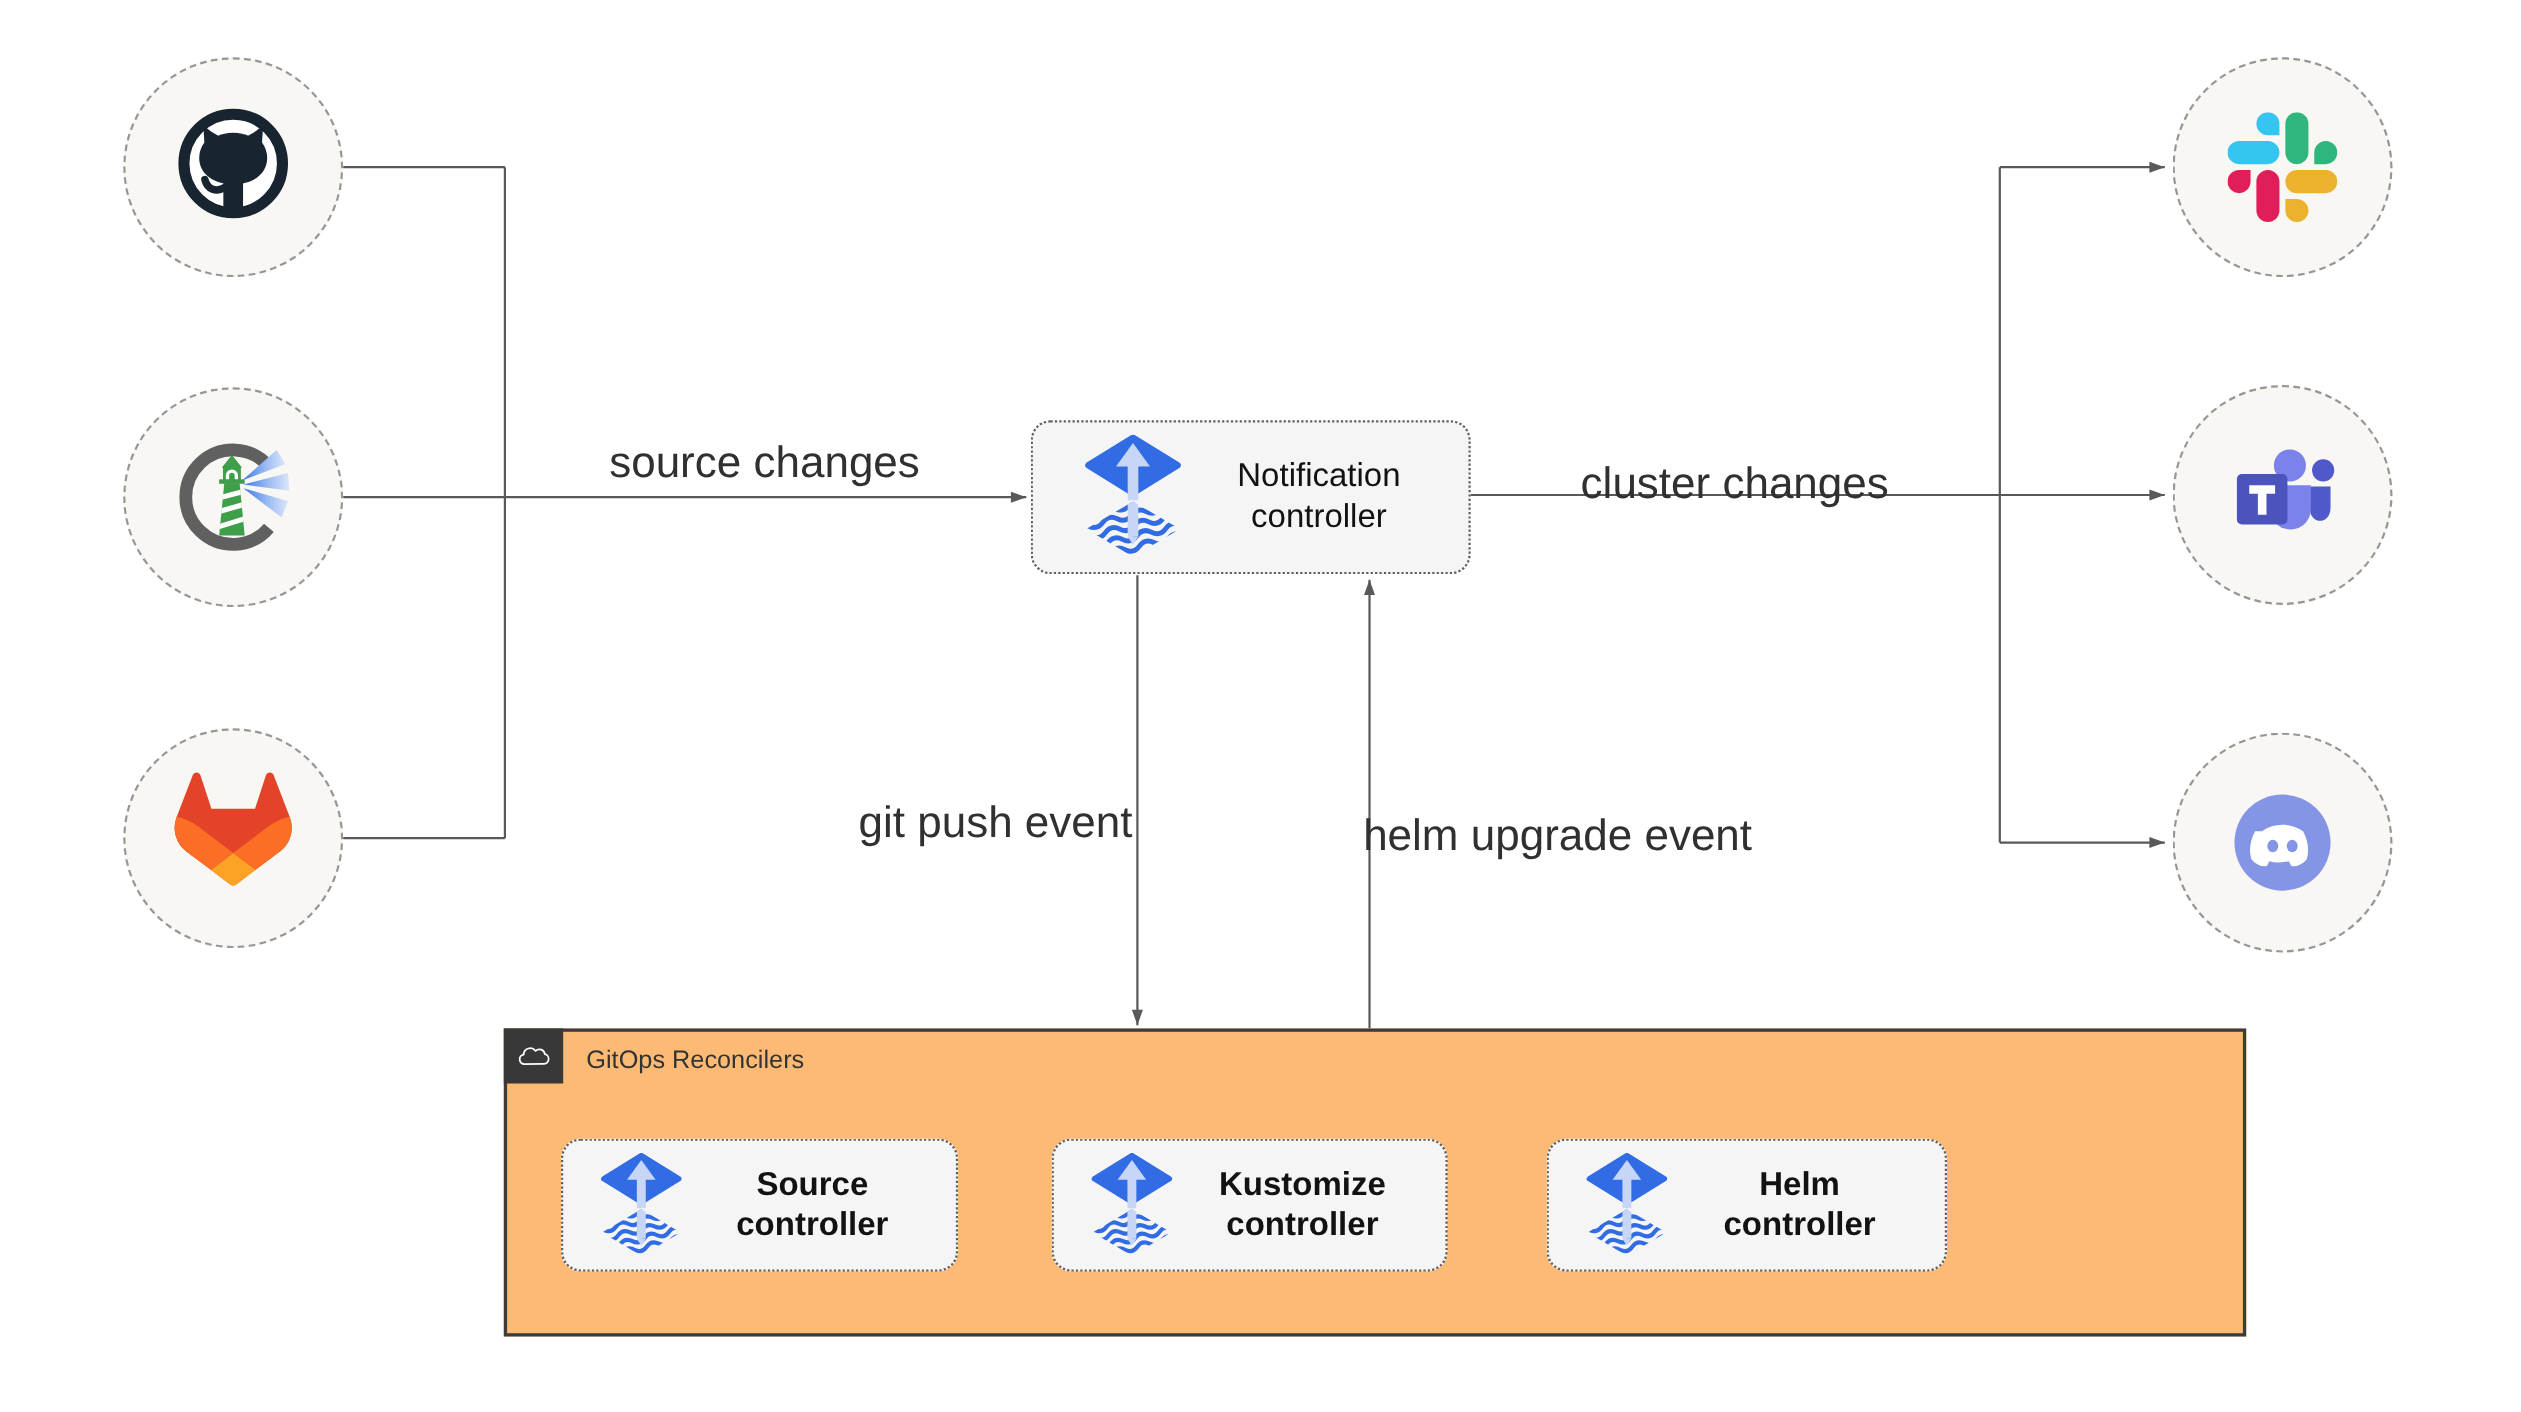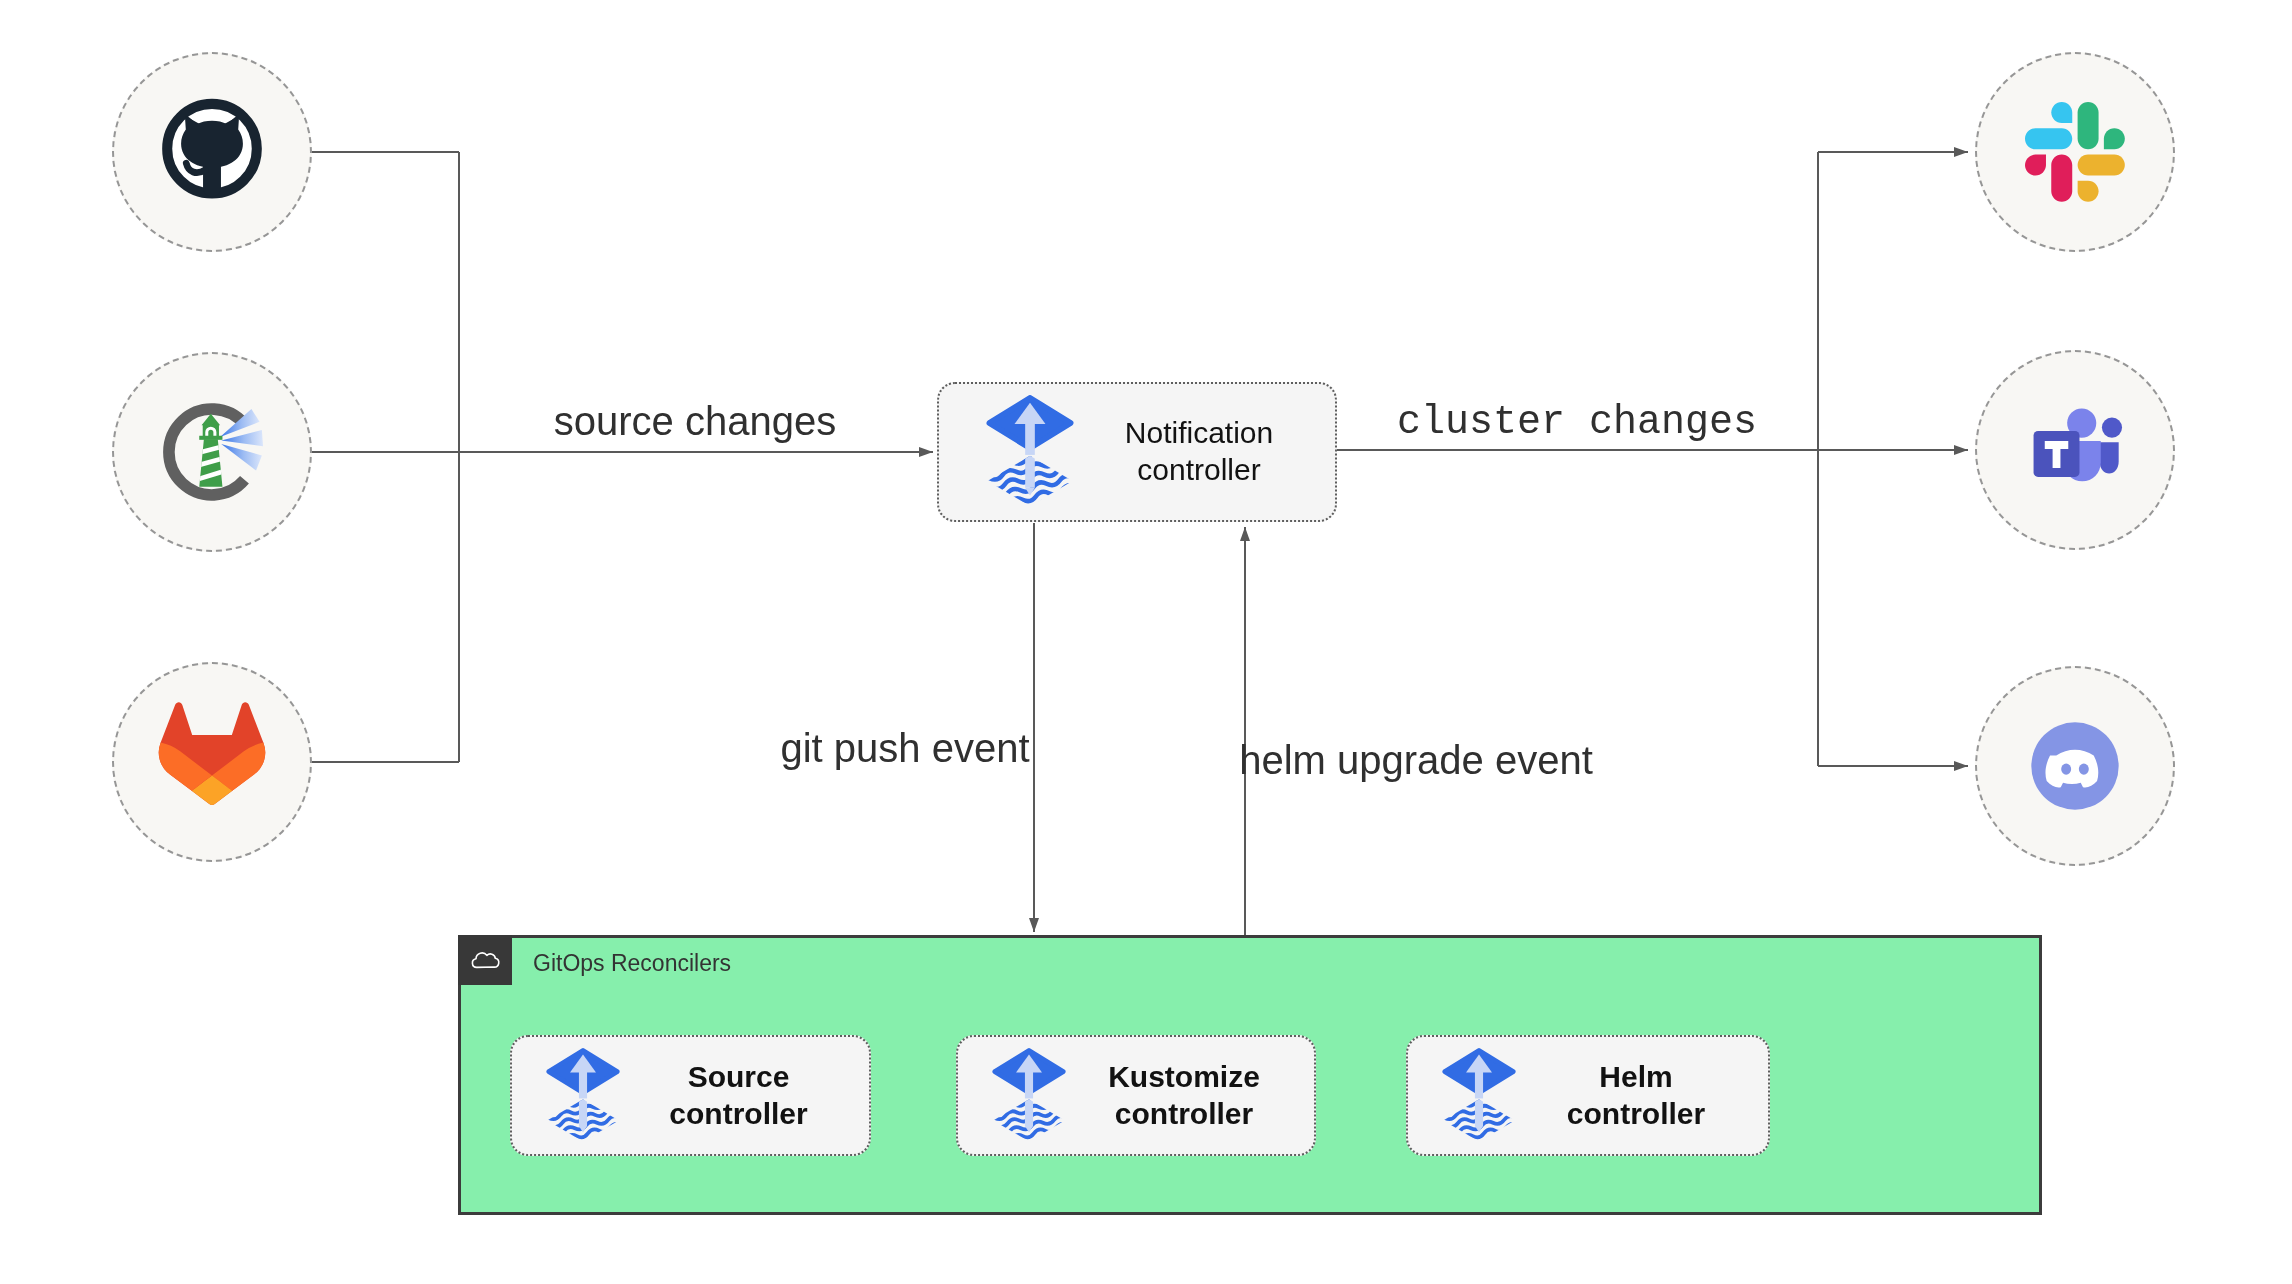--- a/index.html
+++ b/index.html
@@ -15,21 +15,21 @@
     border:2px dashed var(--circle-border);background:var(--circle-fill);
     display:flex;align-items:center;justify-content:center;box-sizing:border-box;}
   .flux-box{position:absolute;background:var(--box-fill);border:2px dotted var(--box-border);
     border-radius:18px;box-sizing:border-box;display:flex;align-items:center;}
   .flux-box .icon-wrap{flex:0 0 auto;display:flex;align-items:center;justify-content:center;}
   .flux-box .box-label{flex:1 1 auto;text-align:center;font-size:30px;line-height:1.22;
     color:var(--box-text);padding-right:14px;}
   .edge-label{position:absolute;transform:translate(-50%,-50%);white-space:nowrap;
     font-size:40px;color:var(--label-text);}
   #reconcilers{position:absolute;left:458px;top:935px;width:1584px;height:280px;
-    border:3px solid var(--container-border);box-sizing:border-box;background:#86efac;}
+    border:3px solid var(--container-border);box-sizing:border-box;background:#fdba74;}
   #reconcilers .badge{position:absolute;left:-3px;top:-3px;width:54px;height:50px;
     background:var(--badge-bg);display:flex;align-items:center;justify-content:center;}
   #reconcilers .group-title{position:absolute;left:72px;top:0px;height:50px;display:flex;
     align-items:center;font-size:23px;color:#333;}
   .small-box{height:121px;top:97px;font-weight:bold;}
 </style>
 </head>
 <body>
 
 <div id="canvas">
@@ -170,21 +170,21 @@
   <div class="flux-box" style="left:937px;top:382px;width:400px;height:140px;padding-left:44px;">
     <span class="icon-wrap">
       <svg width="94" height="114" viewBox="0 0 96 118">
           <use href="#flux-icon"></use>
         </svg>
     </span>
     <div class="box-label" style="max-width:200px;margin:0 auto;">Notification controller</div>
   </div>
 
   <div class="edge-label" style="left:695px;top:421px;">source changes</div>
-  <div class="edge-label" style="left:1577px;top:422px;font-family:Liberation Mono, monospace;">cluster changes</div>
+  <div class="edge-label" style="left:1577px;top:440px;">cluster changes</div>
   <div class="edge-label" style="left:905px;top:748px;">git push event</div>
   <div class="edge-label" style="left:1416px;top:712px;margin-top:48px;">helm upgrade event</div>
 
   <div id="reconcilers">
     <div class="badge">
       <svg width="32" height="26" viewBox="0 0 48 36">
         <path d="M11.5 29 a6.5 6.5 0 0 1 -1 -12.9 a9 9 0 0 1 16.3 -5 a7.5 7.5 0 0 1 12.7 4.3 a6.7 6.7 0 0 1 -2 13.2 z" fill="none" stroke="#ffffff" stroke-width="2.4" stroke-linejoin="round"></path>
       </svg>
     </div>
     <div class="group-title">GitOps Reconcilers</div>

